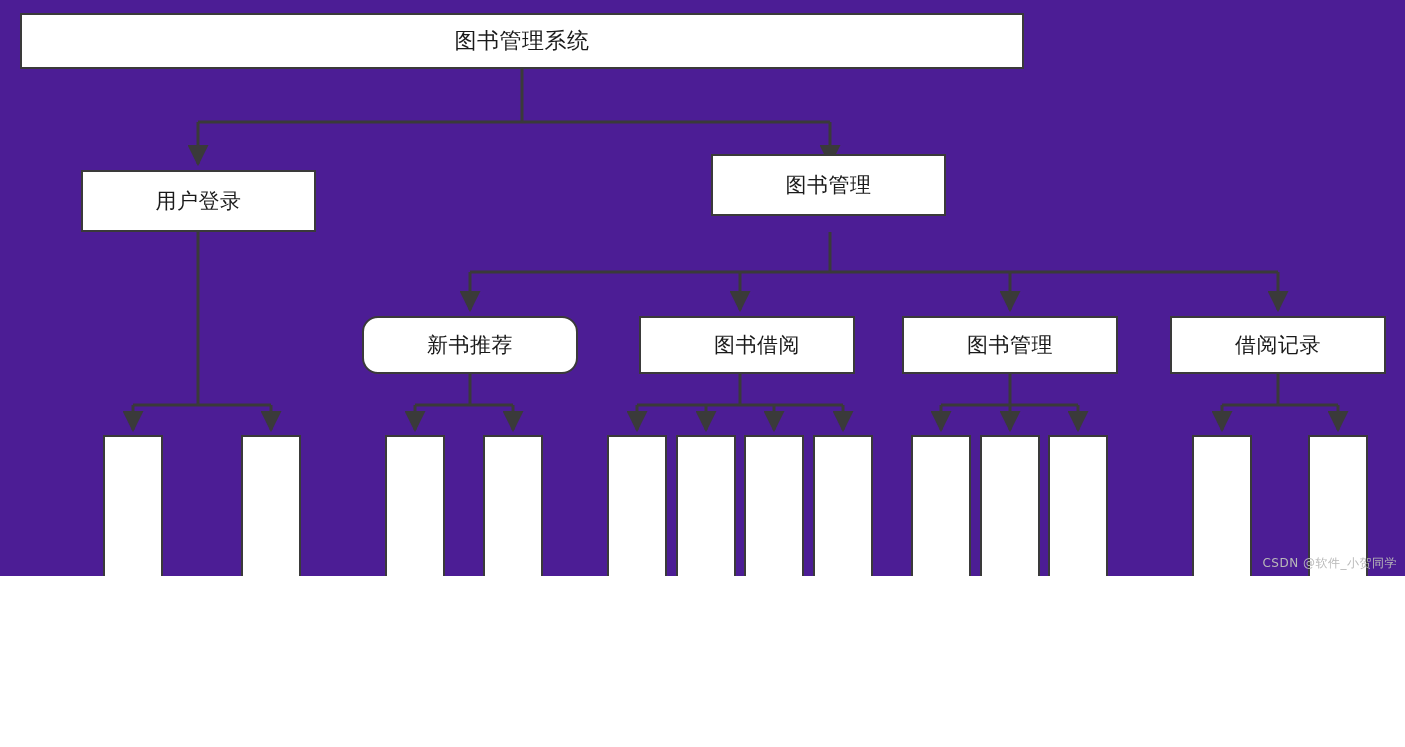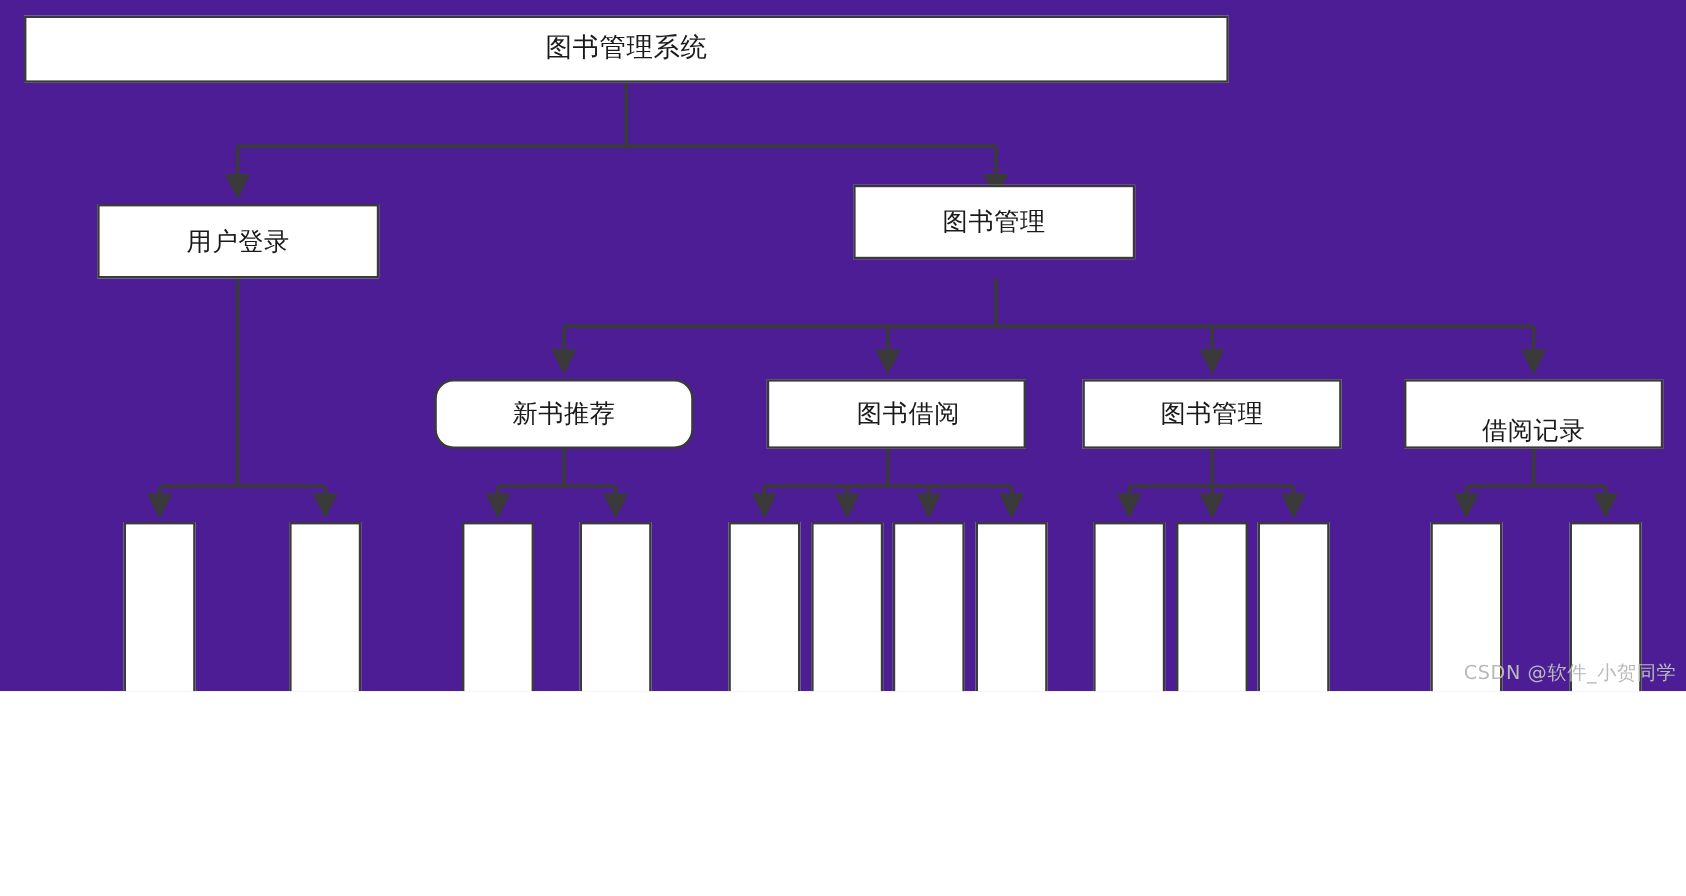--- a/index.html
+++ b/index.html
@@ -60,21 +60,21 @@
     text-orientation: upright;
     font-size: 21px;
     line-height: 1.05;
     letter-spacing: 2px;
     white-space: nowrap;
   }
   #watermark {
     position: absolute;
     right: 8px;
     bottom: 4px;
-    font-size: 16px;
+    font-size: 12px;
     color: #b9b9b9;
     letter-spacing: 0.5px;
     white-space: nowrap;
     user-select: none;
   }
 </style>
 </head>
 <body>
 
 <div id="canvas">
@@ -142,21 +142,21 @@
 
   <div class="node horiz" style="left:362px; top:316px; width:216px; height:58px;border-radius:16px;">
     <span class="lbl">新书推荐</span>
   </div>
   <div class="node horiz" style="left:639px; top:316px; width:216px; height:58px;padding-left:20px;">
     <span class="lbl">图书借阅</span>
   </div>
   <div class="node horiz" style="left:902px; top:316px; width:216px; height:58px;">
     <span class="lbl">图书管理</span>
   </div>
-  <div class="node horiz" style="left:1170px; top:316px; width:216px; height:58px;align-items:flex-end;">
+  <div class="node horiz" style="left:1170px; top:316px; width:216px; height:58px;">
     <span class="lbl">借阅记录</span>
   </div>
 
   <div class="node vert" style="left:103px; top:435px; width:60px; height:300px;">
     <span class="lbl">用户登录</span>
   </div>
   <div class="node vert" style="left:241px; top:435px; width:60px; height:300px;">
     <span class="lbl">注销登录</span>
   </div>
 

